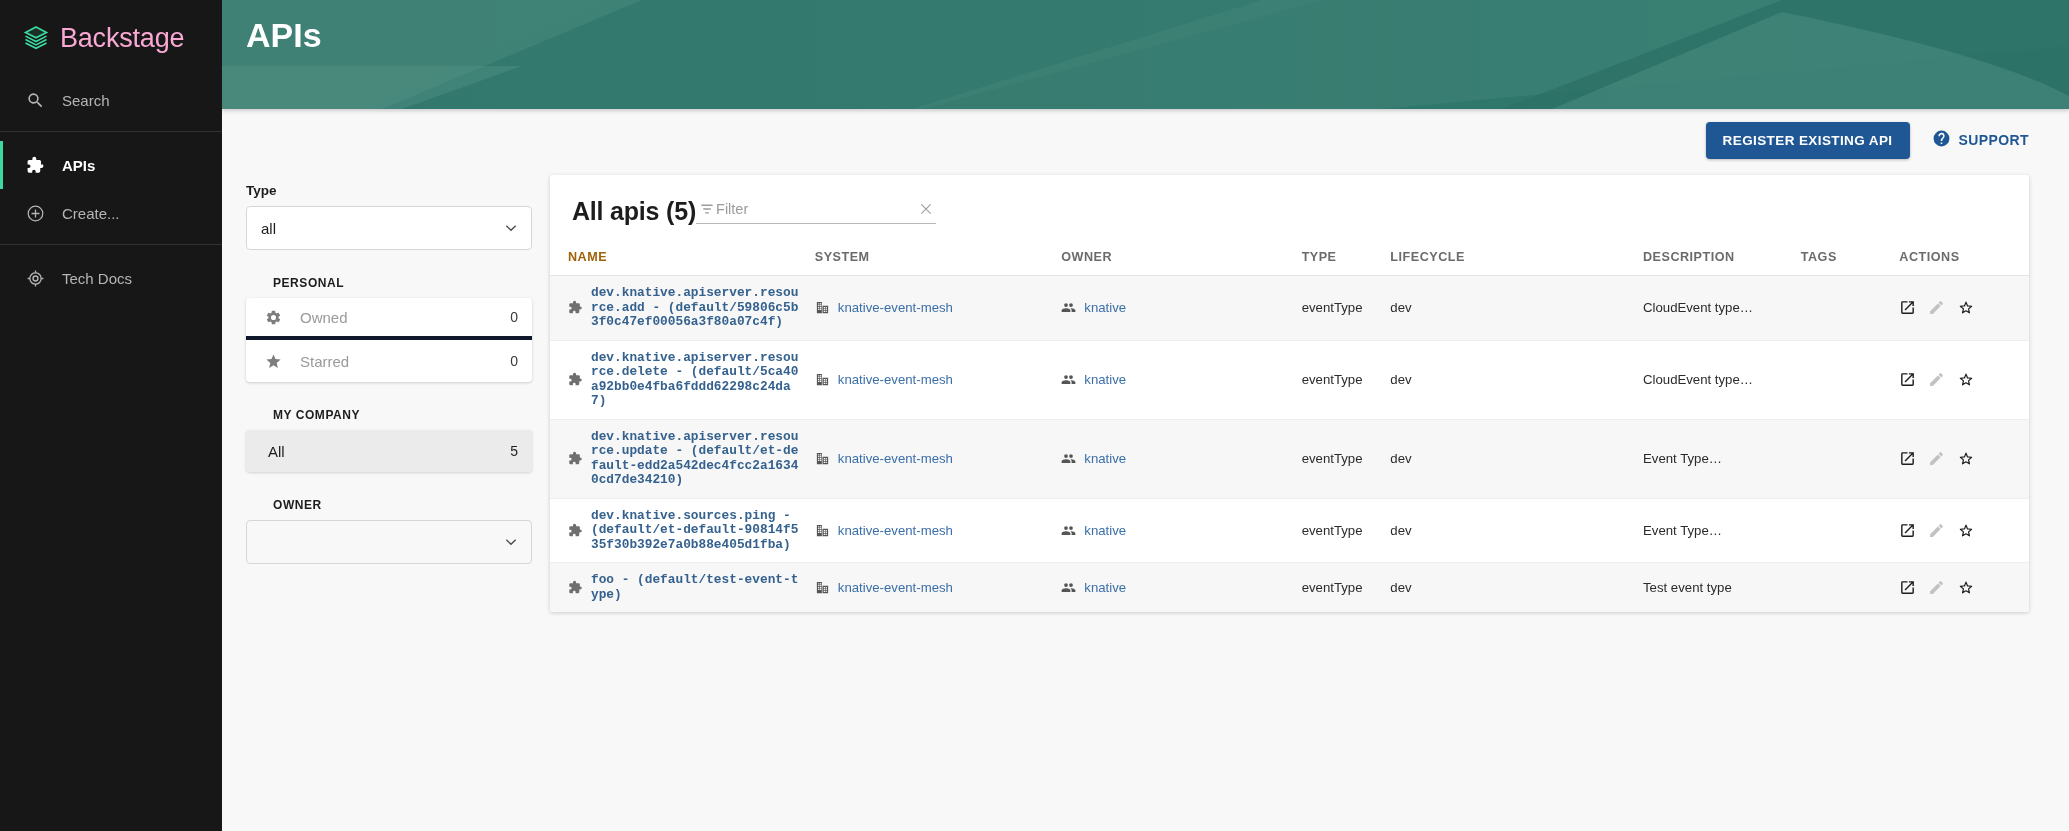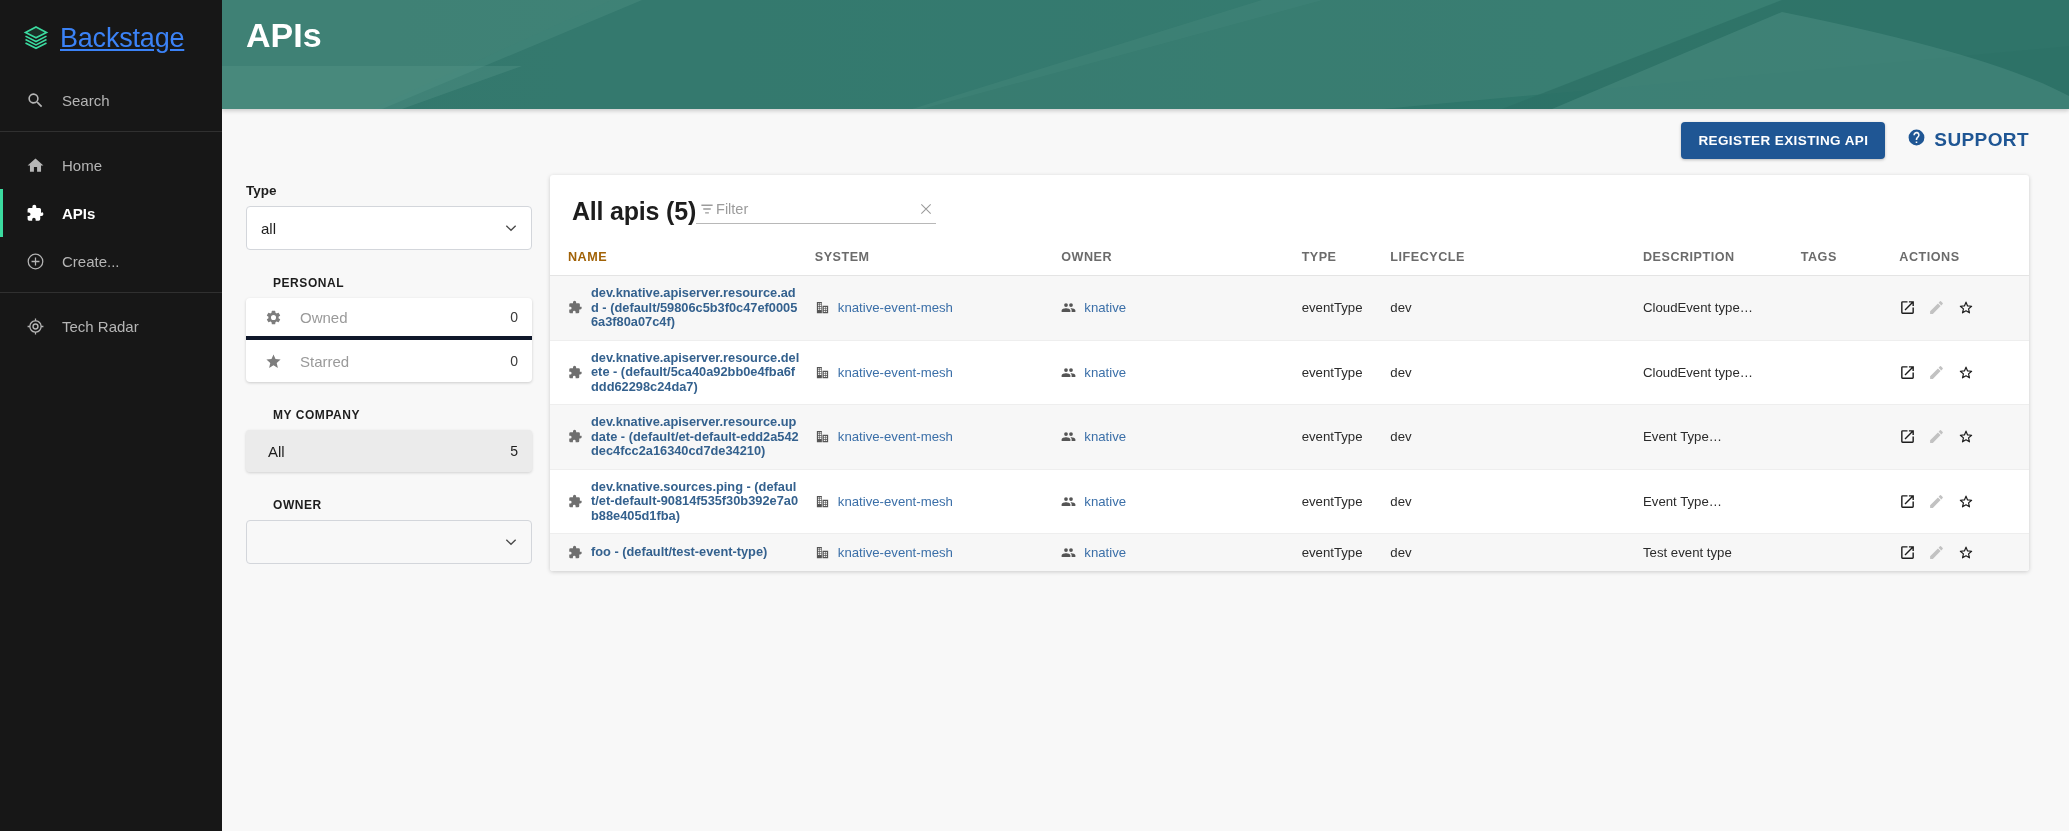--- a/index.html
+++ b/index.html
@@ -25,26 +25,25 @@
   }
   .brand {
     display: flex;
     align-items: center;
     gap: 10px;
     padding: 22px 0 18px 22px;
     height: 72px;
   }
   .brand-logo { width: 28px; height: 28px; flex: 0 0 28px; }
   .brand-text {
-    color: #3b82f6;
+    color: #f9a8d4;
     font-size: 27px;
     letter-spacing: -0.2px;
     font-weight: 400;
     white-space: nowrap;
-    text-decoration: underline;
   }
   .nav-item {
     display: flex;
     align-items: center;
     gap: 16px;
     height: 48px;
     padding-left: 24px;
     color: #b5b5b5;
     font-size: 15px;
     position: relative;
@@ -137,21 +136,21 @@
     cursor: pointer;
     box-shadow: 0 1px 3px rgba(0,0,0,0.25);
     font-family: "Liberation Sans", sans-serif;
     white-space: nowrap;
   }
   .support-link {
     display: flex;
     align-items: center;
     gap: 8px;
     color: #1f5694;
-    font-size: 19px;
+    font-size: 14px;
     font-weight: bold;
     letter-spacing: 0.4px;
     cursor: pointer;
   }
   .support-link svg { fill: #1f5694; }
 
   
   .content {
     flex: 1;
     display: flex;
@@ -298,21 +297,21 @@
     color: #2b2b2b;
     padding: 10px 6px;
     vertical-align: middle;
     border-bottom: 1px solid #eeeeee;
     word-break: break-word;
     line-height: 15px;
   }
   tbody tr:nth-child(odd) td { background: #f7f7f7; }
   tbody tr:nth-child(even) td { background: #ffffff; }
   tbody tr:last-child td { border-bottom: none; }
-  tbody td:first-child { padding-left: 18px; }
+  tbody td:first-child { padding-left: 18px; font-family: Liberation Mono, monospace; }
 
   .name-cell { display: flex; align-items: center; gap: 8px; }
   .name-cell .n-ico { width: 15px; height: 15px; flex: 0 0 15px; }
   .name-cell .n-ico svg { fill: #6f6f6f; }
   .name-link {
     color: #34618e;
     font-weight: bold;
     font-size: 12.8px;
     line-height: 14.5px;
     cursor: pointer;
@@ -366,28 +365,20 @@
             <path d="M15.5 14h-.79l-.28-.27a6.5 6.5 0 1 0-.7.7l.27.28v.79l5 4.99L20.49 19zm-6 0A4.5 4.5 0 1 1 14 9.5 4.49 4.49 0 0 1 9.5 14z"></path>
           </svg>
       </span>
       <span>Search</span>
     </div>
   </div>
 
   <div class="nav-sep"></div>
 
   <div class="nav-group-1">
-    <div class="nav-item">
-      <span class="nav-ico">
-        <svg viewBox="0 0 24 24" width="19" height="19">
-            <path d="M10 20v-6h4v6h5v-8h3L12 3 2 12h3v8z"></path>
-          </svg>
-      </span>
-      <span>Home</span>
-    </div>
 
     <div class="nav-item active">
       <span class="nav-ico">
         <svg viewBox="0 0 24 24" width="19" height="19">
             <path d="M20.5 11H19V7a2 2 0 0 0-2-2h-4V3.5a2.5 2.5 0 0 0-5 0V5H4a2 2 0 0 0-2 2v3.8h1.5a2.2 2.2 0 0 1 0 4.4H2V19a2 2 0 0 0 2 2h3.8v-1.5a2.2 2.2 0 0 1 4.4 0V21H16a2 2 0 0 0 2-2v-4h1.5a2.5 2.5 0 0 0 0-5z"></path>
           </svg>
       </span>
       <span>APIs</span>
     </div>
 
@@ -405,21 +396,21 @@
   <div class="nav-sep"></div>
 
   <div class="nav-group-2">
     <div class="nav-item">
       <span class="nav-ico">
         <svg viewBox="0 0 24 24" width="19" height="19">
             <path d="M12 8a4 4 0 1 0 0 8 4 4 0 0 0 0-8zm0 1.8a2.2 2.2 0 1 1 0 4.4 2.2 2.2 0 0 1 0-4.4z"></path>
             <path d="M12.8 2h-1.6v2.2a8 8 0 0 0-7 7H2v1.6h2.2a8 8 0 0 0 7 7V22h1.6v-2.2a8 8 0 0 0 7-7H22v-1.6h-2.2a8 8 0 0 0-7-7zm-.8 3.7a6.3 6.3 0 1 1 0 12.6 6.3 6.3 0 0 1 0-12.6z"></path>
           </svg>
       </span>
-      <span>Tech Radar</span>
+      <span>Tech Docs</span>
     </div>
   </div>
 </div>
 
 <div class="main">
 
   <div class="page-header">
     <svg class="bg-shapes" viewBox="0 0 1847 109" preserveAspectRatio="none">
       <defs>
         <linearGradient id="g1" x1="0" y1="0" x2="1" y2="0">

